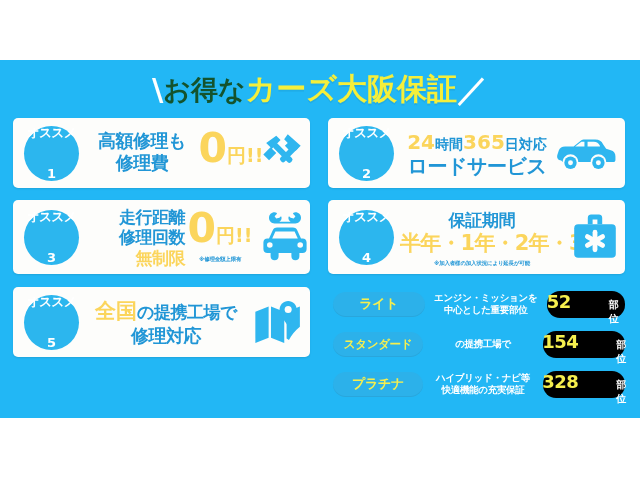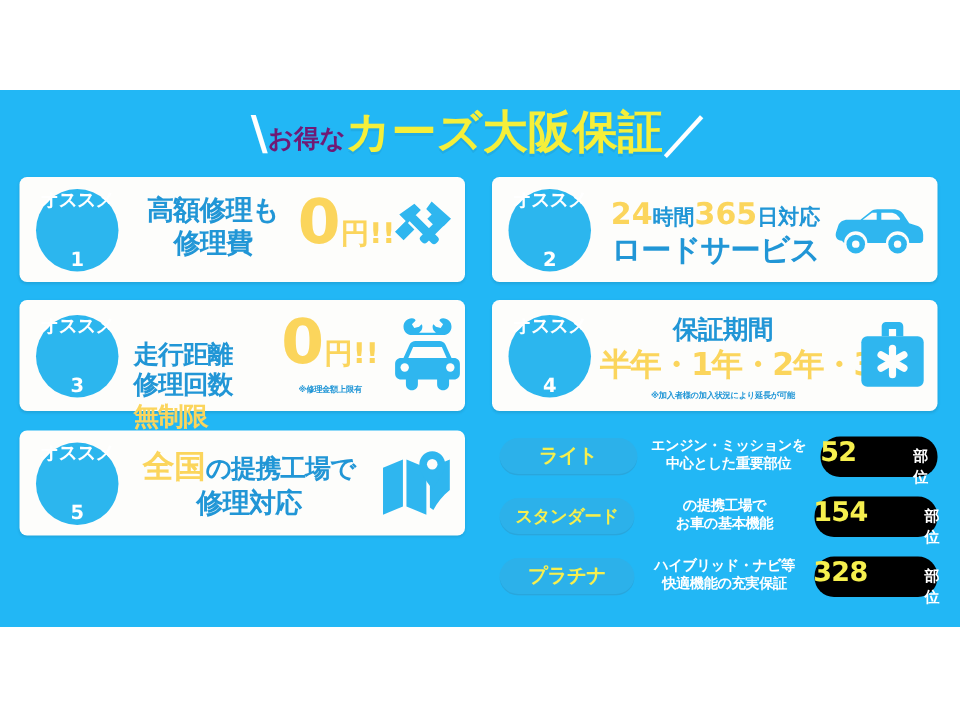--- a/index.html
+++ b/index.html
@@ -38,22 +38,22 @@
     line-height: 1;
   }
   .headline .slash {
     color: #ffffff;
     font-size: 31px;
     font-weight: bold;
     display: inline-block;
     vertical-align: -1px;
   }
   .headline .hl-white {
-    color: #701a75;
-    font-size: 17px;
+    color: #14532d;
+    font-size: 27px;
     font-weight: bold;
   }
   .headline .hl-yellow {
     color: #f5ef3a;
     font-size: 30px;
     font-weight: bold;
     text-shadow: 0 2px 0 rgba(0,0,0,0.06);
   }
   
   .card {
@@ -208,21 +208,21 @@
           <path d="M42 6 L50 6 C54 6 56 8 58 11 L58 12 L42 12 Z" fill="#fdfdfb"></path>
         </svg>
       </span>
     </div>
 
     <div class="card" style="left:13px; top:140px; width:297px; height:74px;">
       <div class="badge" style="left:11px; top:10px; width:55px; height:55px;">
         <span class="b-word">オススメ</span>
         <span class="b-num">3</span>
       </div>
-      <div style="position:absolute; left:76px; top:7px; width:96px; text-align:left;margin-top:20px;">
+      <div style="position:absolute; left:76px; top:7px; width:96px; text-align:right;">
         <div class="blue-txt" style="font-size:17px; line-height:1.2; letter-spacing:-0.5px;">走行距離</div>
         <div class="blue-txt" style="font-size:17px; line-height:1.2; letter-spacing:-0.5px;">修理回数</div>
         <div class="yellow-txt" style="font-size:17px; line-height:1.2; letter-spacing:-0.5px;">無制限</div>
       </div>
       <div style="position:absolute; left:170px; top:8px; width:74px; display:flex; align-items:flex-end; justify-content:center;">
         <span class="zero-big">0</span>
         <span class="zero-unit">円!!</span>
       </div>
       <div class="note" style="position:absolute; left:186px; top:56px;">※修理金額上限有</div>
 
@@ -299,21 +299,20 @@
       <div class="plan-count">
         <span class="num">52</span>
         <span class="unit">部位</span>
       </div>
     </div>
 
     <div class="plan-row" style="left:333px; top:268px; width:292px; height:32px;">
       <div class="plan-pill small">スタンダード</div>
       <div class="plan-desc">
         <div>の提携工場で</div>
-        <div>お車の基本機能</div>
       </div>
       <div class="plan-count">
         <span class="num">154</span>
         <span class="unit">部位</span>
       </div>
     </div>
 
     <div class="plan-row" style="left:333px; top:308px; width:292px; height:32px;">
       <div class="plan-pill">プラチナ</div>
       <div class="plan-desc">

